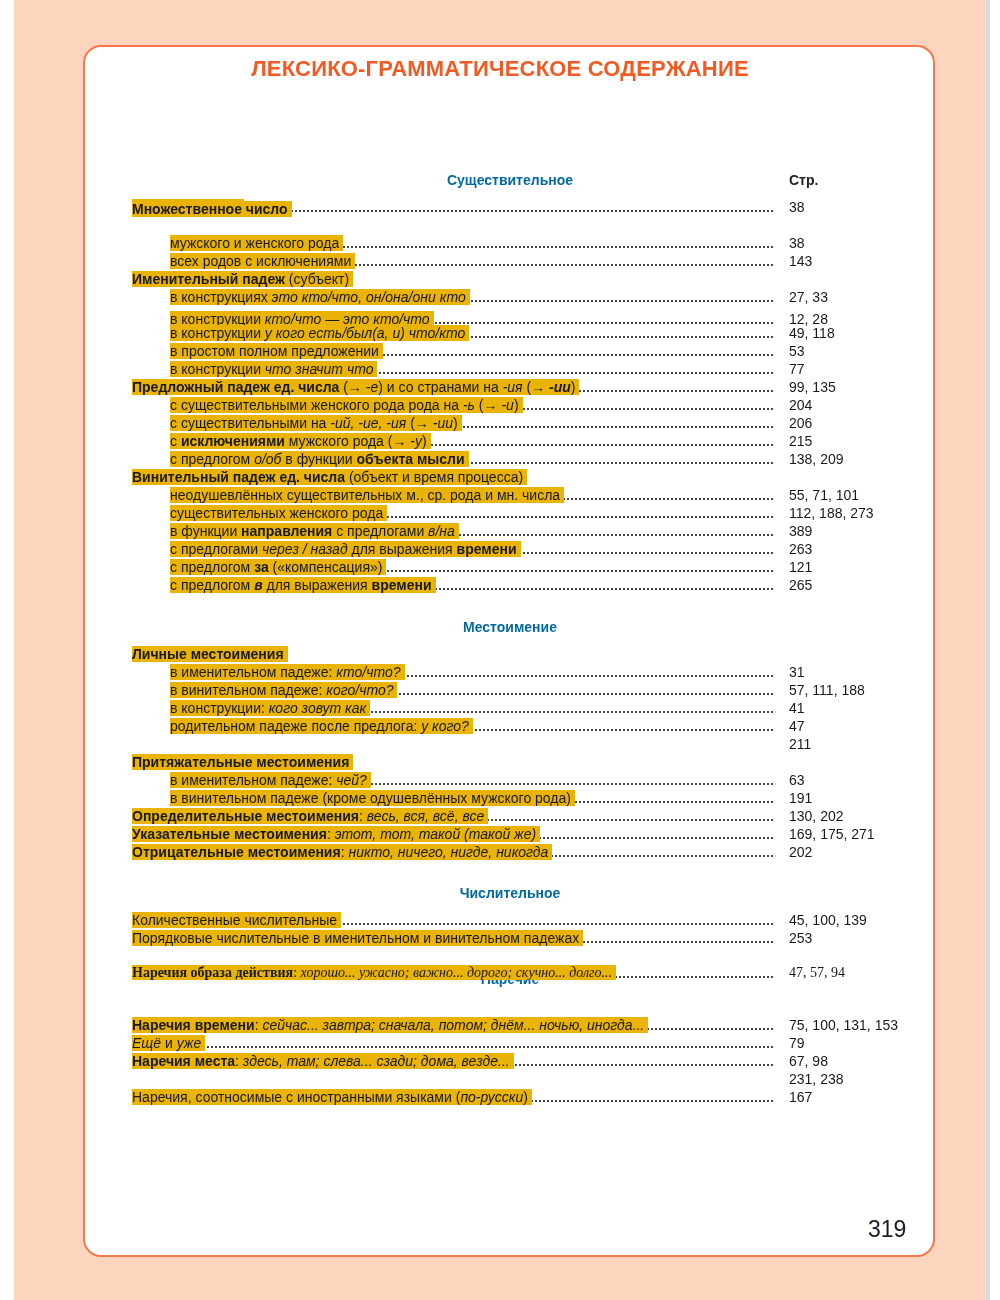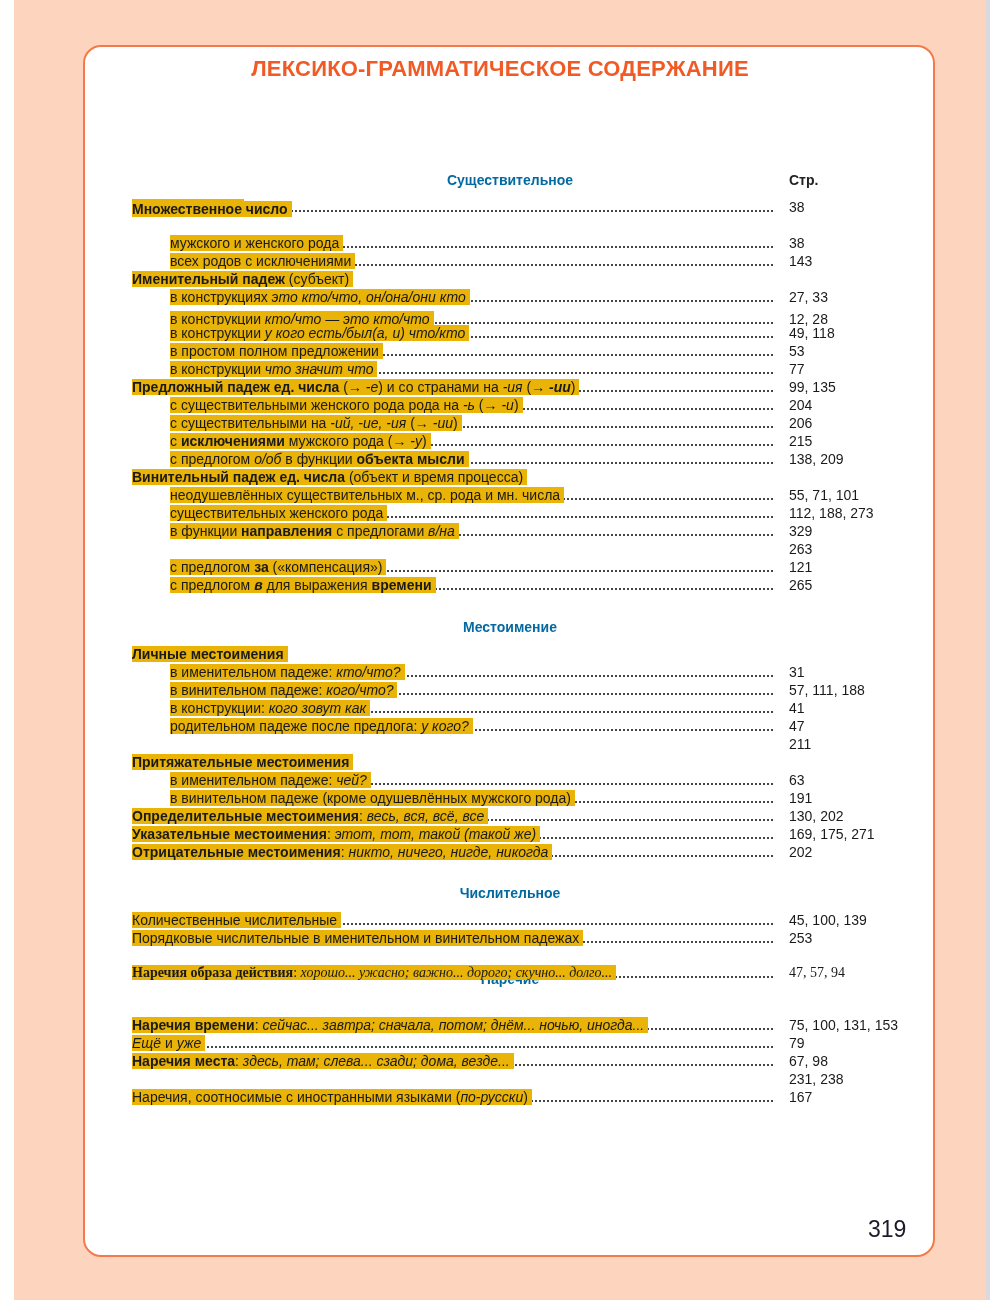--- a/index.html
+++ b/index.html
@@ -132,23 +132,24 @@
     <div class="row sub" style="top: 486px;">
       <div class="lbl dotted"><span class="txt"><span>неодушевлённых существительных м., ср. рода и мн. числа</span></span></div>
       <div class="pg">55, 71, 101</div>
     </div>
     <div class="row sub" style="top: 504px;">
       <div class="lbl dotted"><span class="txt"><span>существительных женского рода</span></span></div>
       <div class="pg">112, 188, 273</div>
     </div>
     <div class="row sub" style="top: 522px;">
       <div class="lbl dotted"><span class="txt"><span>в функции </span><b>направления</b><span> с предлогами </span><i>в/на</i></span></div>
-      <div class="pg">329</div>
+      <div class="pg">389</div>
     </div>
     <div class="row sub" style="top: 540px;">
+      <div class="lbl dotted"><span class="txt"><span>с предлогами </span><i>через / назад</i><span> для выражения </span><b>времени</b></span></div>
       <div class="pg">263</div>
     </div>
     <div class="row sub" style="top: 558px;">
       <div class="lbl dotted"><span class="txt"><span>с предлогом </span><b>за</b><span> («компенсация»)</span></span></div>
       <div class="pg">121</div>
     </div>
     <div class="row sub" style="top: 576px;">
       <div class="lbl dotted"><span class="txt"><span>с предлогом </span><b style="font-style: italic;">в</b><span> для выражения </span><b>времени</b></span></div>
       <div class="pg">265</div>
     </div>

